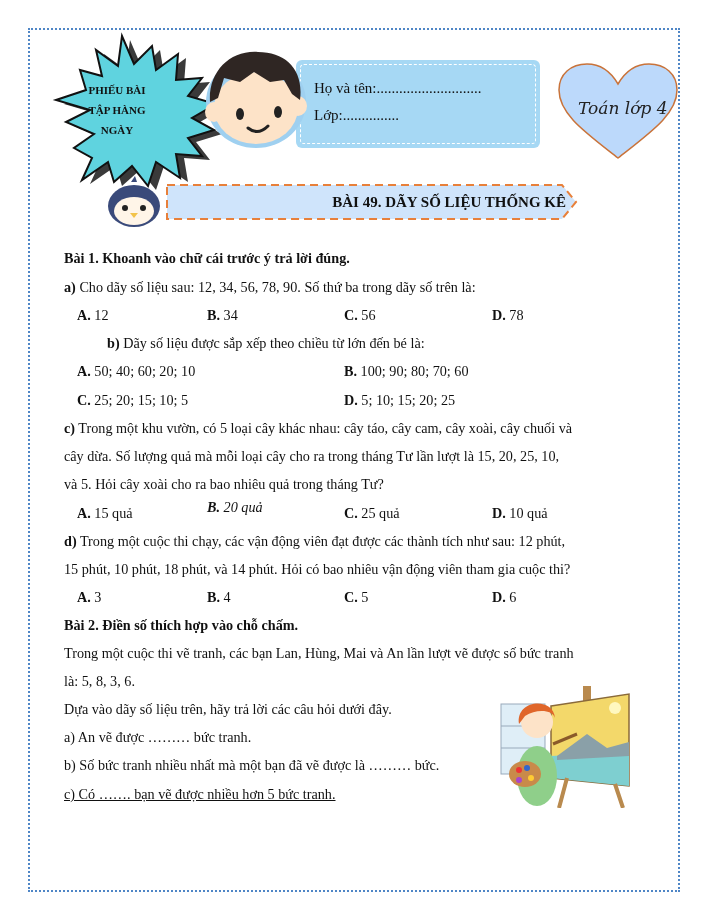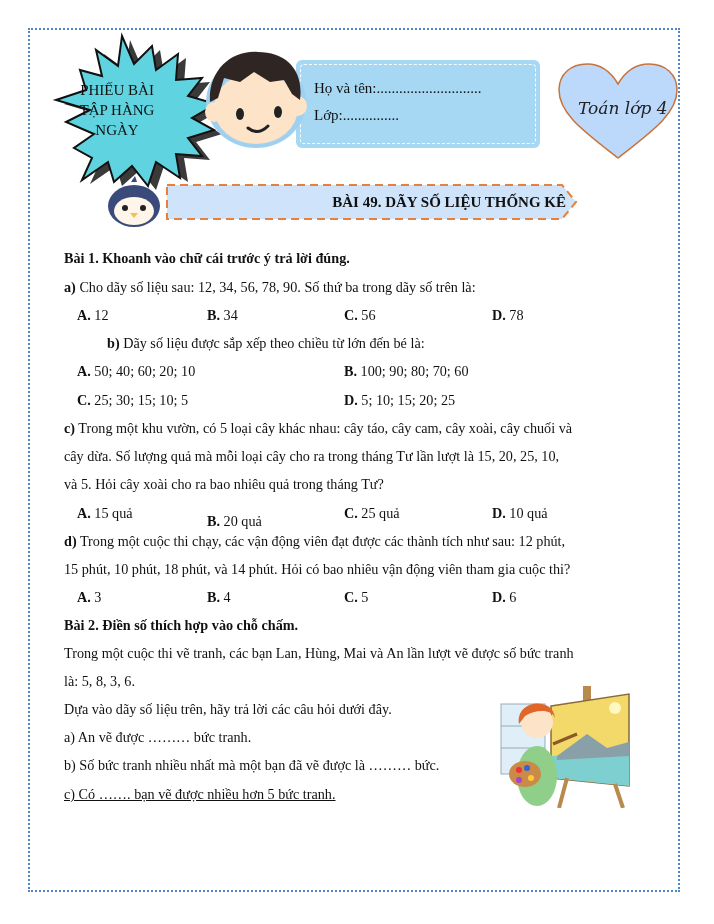--- a/index.html
+++ b/index.html
@@ -5,21 +5,21 @@
   html, body { margin: 0; padding: 0; background: #ffffff; }
   body { width: 714px; height: 924px; position: relative; overflow: hidden;
          font-family: "Liberation Serif", "DejaVu Serif", serif; color: #111; }
   .frame { position: absolute; left: 28px; top: 28px; width: 652px; height: 864px;
            border: 2px dotted #4f86c6; box-sizing: border-box; }
   .abs { position: absolute; }
 
   
   .burst { left: 52px; top: 30px; width: 170px; height: 160px; }
   .burst-text { position: absolute; left: 62px; top: 80px; width: 110px; text-align: center;
-                font-weight: normal; font-size: 15px; line-height: 20px; color: #111; }
+                font-weight: bold; font-size: 11px; line-height: 20px; color: #111; }
 
   
   .namecard { left: 296px; top: 60px; width: 244px; height: 88px; background: #a6d8f4;
               border-radius: 6px; }
   .namecard-inner { position: absolute; left: 4px; top: 4px; right: 4px; bottom: 4px;
                     border: 1.5px dashed #ffffff; border-radius: 4px; }
   .boy { left: 200px; top: 42px; width: 112px; height: 112px; }
   .field { position: absolute; font-size: 15px; color: #111; }
   .f-name { left: 314px; top: 80px; }
   .f-class { left: 314px; top: 107px; }
@@ -94,28 +94,28 @@
 
 <div class="line" style="top:279px;"><span class="b">a)</span> <span>Cho dãy số liệu sau: 12, 34, 56, 78, 90. Số thứ ba trong dãy số trên là:</span></div>
 <div class="opt" style="left:77px;top:307px;"><span class="b">A.</span> <span>12</span></div>
 <div class="opt" style="left:207px;top:307px;"><span class="b">B.</span> <span>34</span></div>
 <div class="opt" style="left:344px;top:307px;"><span class="b">C.</span> <span>56</span></div>
 <div class="opt" style="left:492px;top:307px;"><span class="b">D.</span> <span>78</span></div>
 
 <div class="line" style="top:335px;padding-left:43px;"><span class="b">b)</span> <span>Dãy số liệu được sắp xếp theo chiều từ lớn đến bé là:</span></div>
 <div class="opt" style="left:77px;top:363px;"><span class="b">A.</span> <span>50; 40; 60; 20; 10</span></div>
 <div class="opt" style="left:344px;top:363px;"><span class="b">B.</span> <span>100; 90; 80; 70; 60</span></div>
-<div class="opt" style="left:77px;top:392px;"><span class="b">C.</span> <span>25; 30; 15; 10; 5</span></div>
+<div class="opt" style="left:77px;top:392px;"><span class="b">C.</span> <span>25; 20; 15; 10; 5</span></div>
 <div class="opt" style="left:344px;top:392px;"><span class="b">D.</span> <span>5; 10; 15; 20; 25</span></div>
 
 <div class="line" style="top:420px;"><span class="b">c)</span> <span>Trong một khu vườn, có 5 loại cây khác nhau: cây táo, cây cam, cây xoài, cây chuối và</span></div>
 <div class="line" style="top:448px;">cây dừa. Số lượng quả mà mỗi loại cây cho ra trong tháng Tư lần lượt là 15, 20, 25, 10,</div>
 <div class="line" style="top:476px;">và 5. Hỏi cây xoài cho ra bao nhiêu quả trong tháng Tư?</div>
 <div class="opt" style="left:77px;top:505px;"><span class="b">A.</span> <span>15 quả</span></div>
-<div class="opt" style="left:207px;top:513px;"><span class="b">B.</span> <span>20 quả</span></div>
+<div class="opt" style="left:207px;top:499px;font-style:italic;"><span class="b">B.</span> <span>20 quả</span></div>
 <div class="opt" style="left:344px;top:505px;"><span class="b">C.</span> <span>25 quả</span></div>
 <div class="opt" style="left:492px;top:505px;"><span class="b">D.</span> <span>10 quả</span></div>
 
 <div class="line" style="top:533px;"><span class="b">d)</span> <span>Trong một cuộc thi chạy, các vận động viên đạt được các thành tích như sau: 12 phút,</span></div>
 <div class="line" style="top:561px;">15 phút, 10 phút, 18 phút, và 14 phút. Hỏi có bao nhiêu vận động viên tham gia cuộc thi?</div>
 <div class="opt" style="left:77px;top:589px;"><span class="b">A.</span> <span>3</span></div>
 <div class="opt" style="left:207px;top:589px;"><span class="b">B.</span> <span>4</span></div>
 <div class="opt" style="left:344px;top:589px;"><span class="b">C.</span> <span>5</span></div>
 <div class="opt" style="left:492px;top:589px;"><span class="b">D.</span> <span>6</span></div>
 

